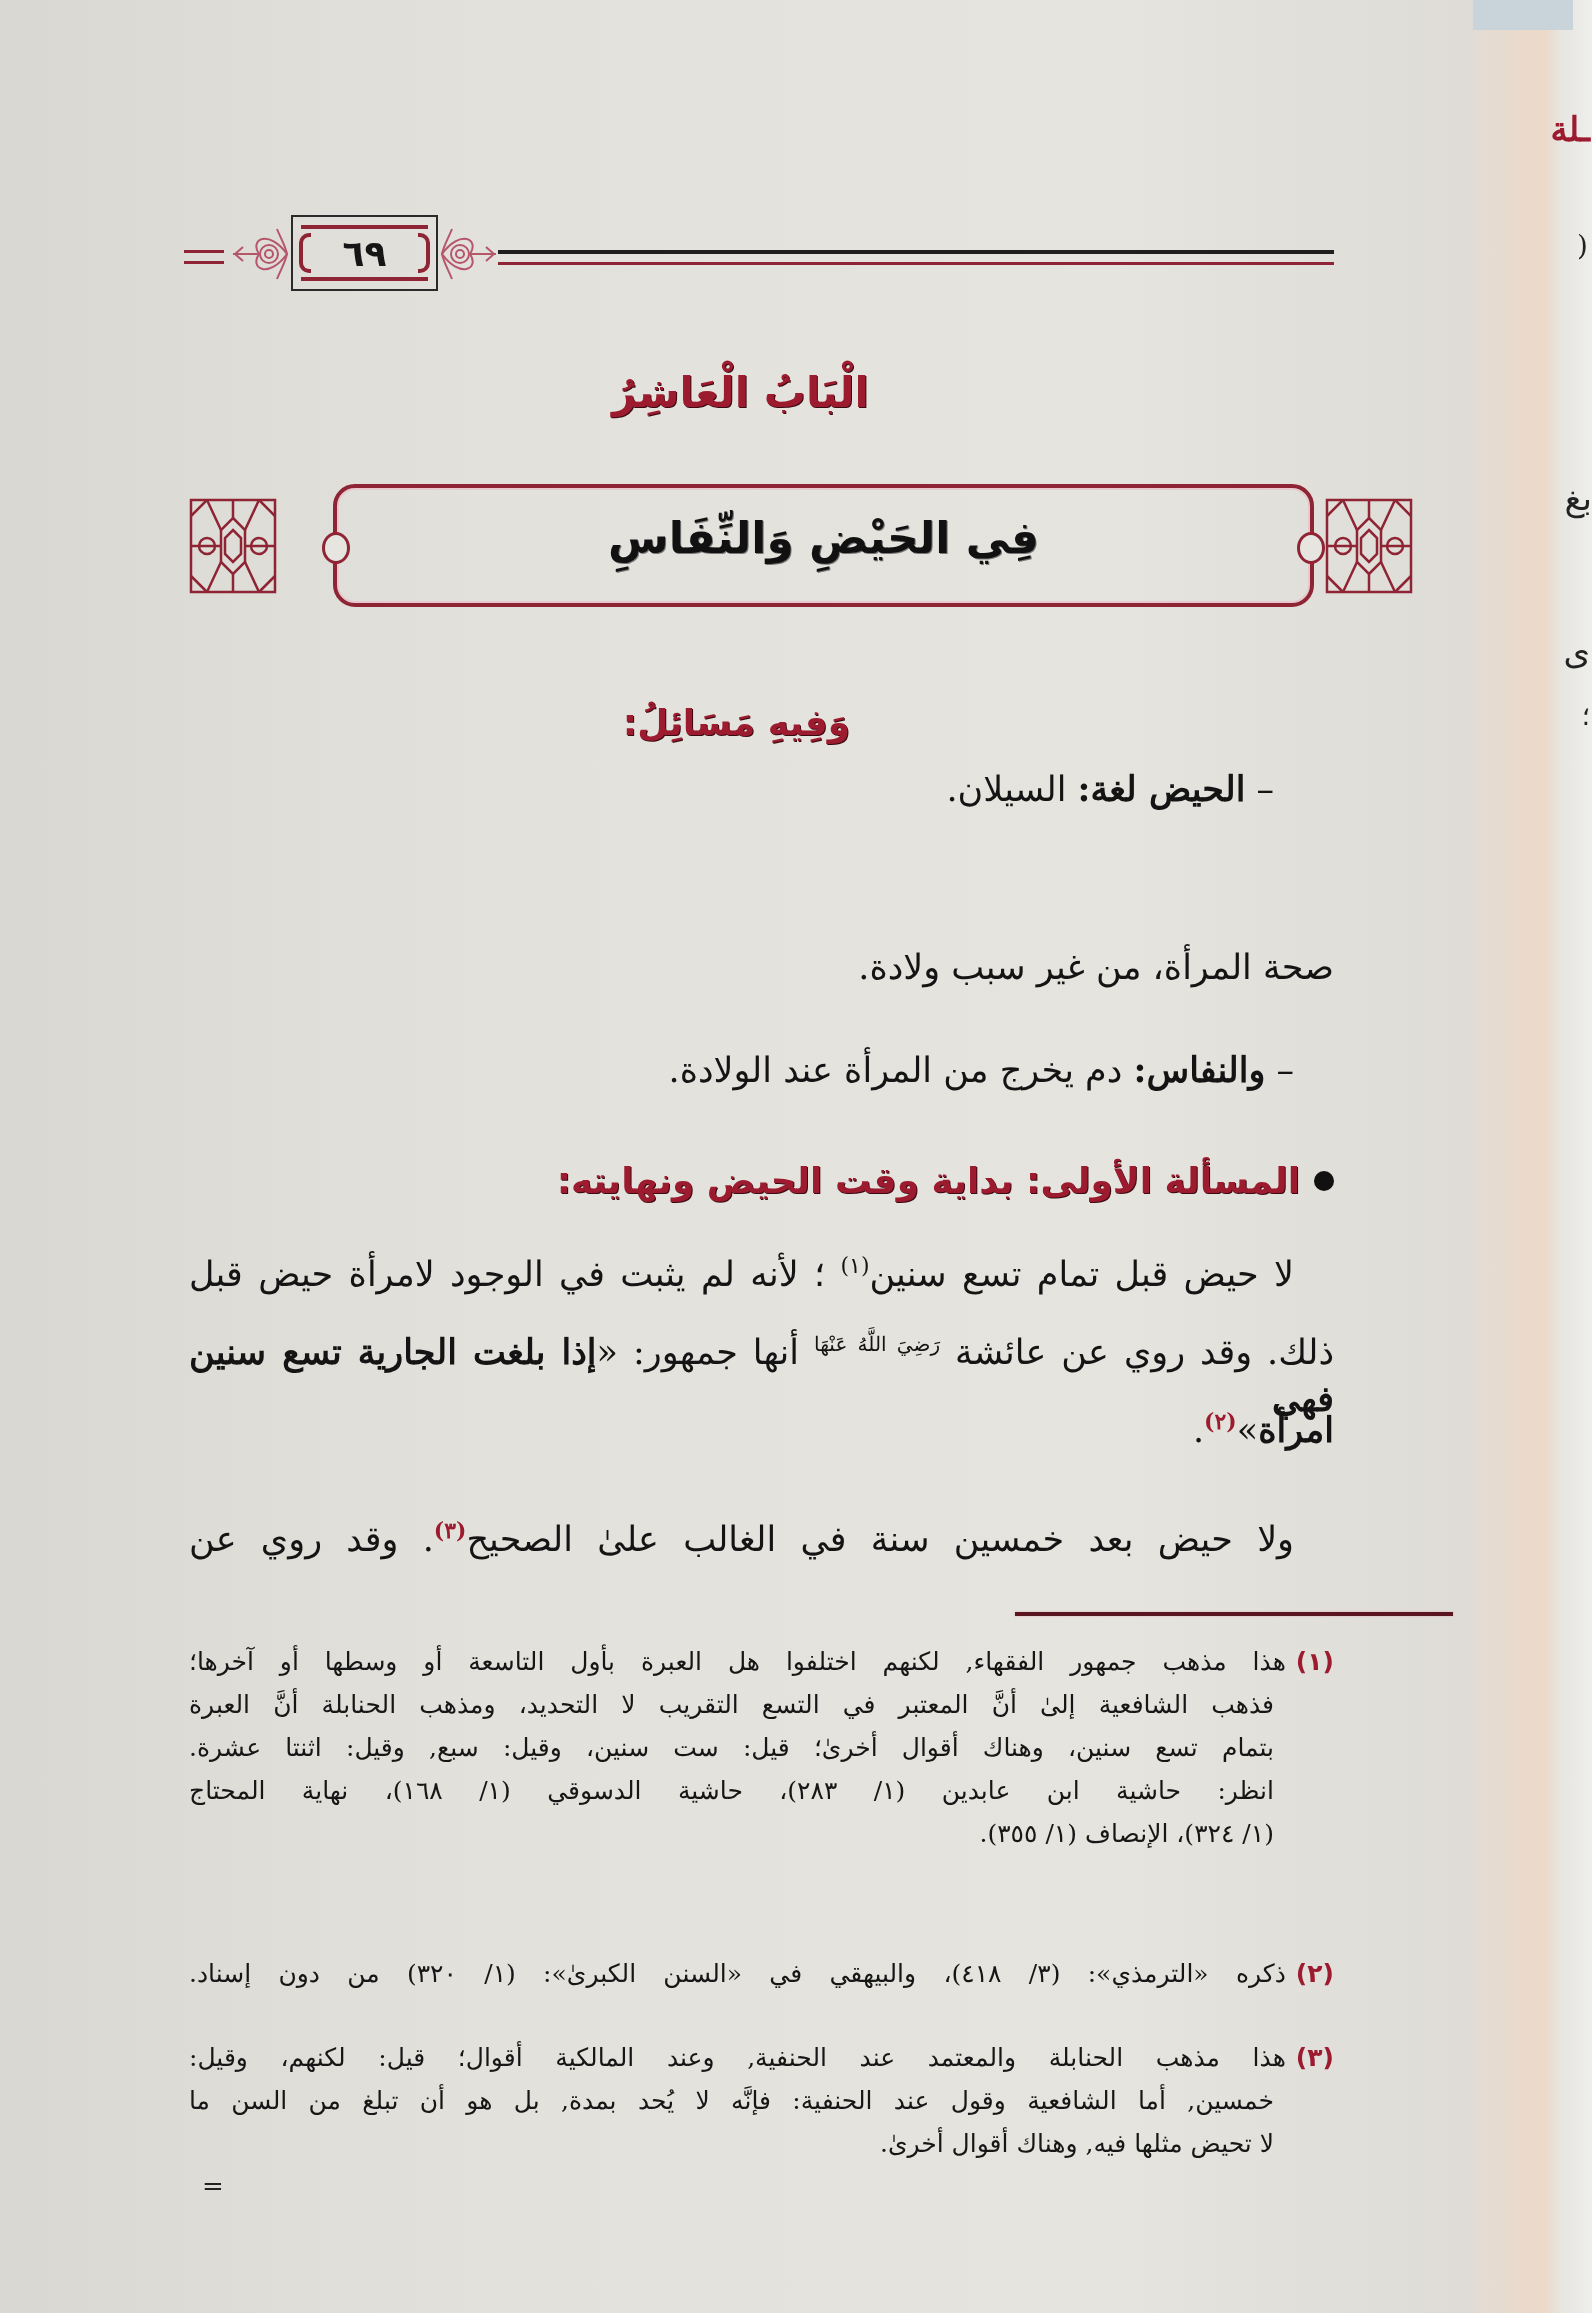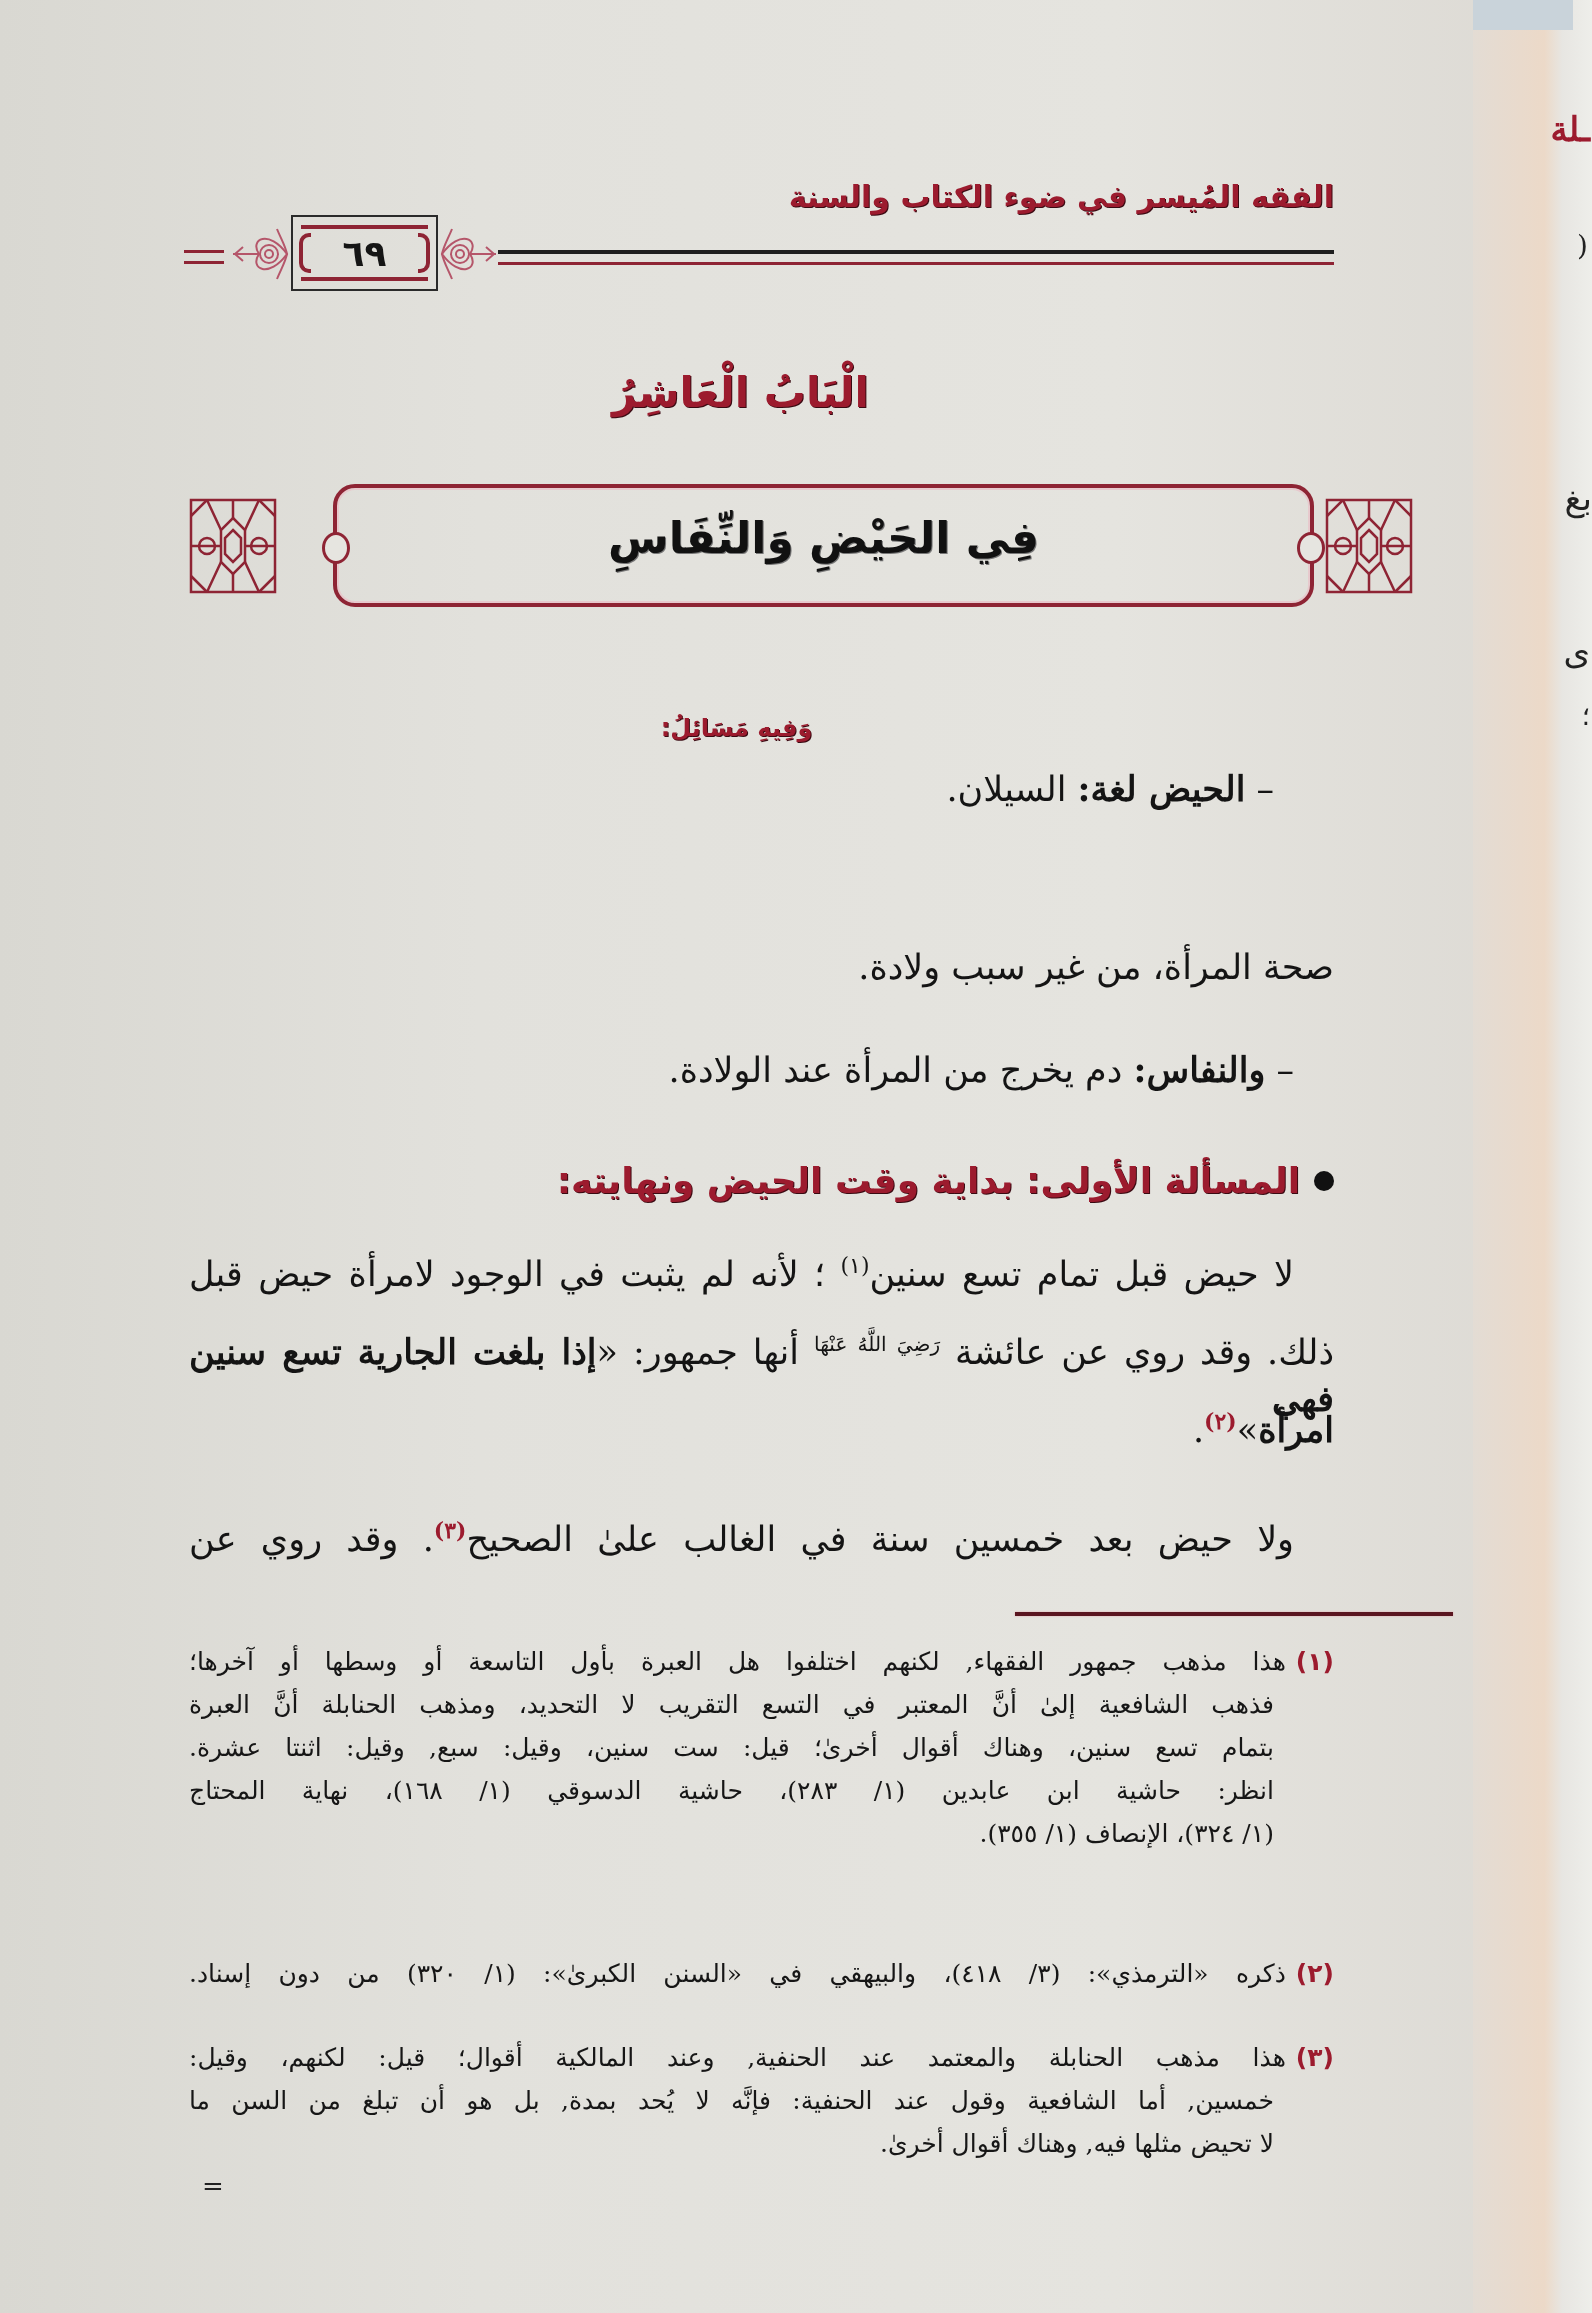--- a/index.html
+++ b/index.html
@@ -65,22 +65,22 @@
   .title-frame .knob.r { right:-15px; }
   .chapter-title {
     position:absolute; left:0; right:0; top:24px; text-align:center;
     font-family:"DejaVu Sans", sans-serif; font-weight:bold; font-size:44px; color:#111;
     text-shadow:1px 1px 0 #777;
   }
   .lattice { position:absolute; top:496px; width:92px; height:100px; }
 
   .section-intro {
     position:absolute; left:0; right:0; top:702px; text-align:center;
-    font-family:"DejaVu Sans", sans-serif; font-weight:bold; font-size:24px;
-    color:#9c1b2e; text-shadow:1px 1px 0 #3a0a12;margin-top:12px;
+    font-family:"DejaVu Sans", sans-serif; font-weight:bold; font-size:36px;
+    color:#9c1b2e; text-shadow:1px 1px 0 #3a0a12;
   }
 
   
   .body-line {
     position:absolute; right:139px; left:189px;
     font-family:"DejaVu Serif", serif; font-size:35px; line-height:1.3; color:#141414;
     text-align:justify; text-align-last:right;
   }
   .body-line.full { text-align-last:justify; }
   .b { font-weight:bold; }
@@ -114,21 +114,20 @@
   <div class="top-strip"></div>
   <span class="edge-frag red" style="right:2px;top:109px;">ـلة</span>
   <span class="edge-frag" style="right:4px;top:229px;font-size:28px;">(</span>
   <span class="edge-frag" style="right:0px;top:478px;">بغ</span>
   <span class="edge-frag" style="right:2px;top:632px;">ى</span>
   <span class="edge-frag" style="right:2px;top:701px;font-size:26px;">؛</span>
 </div>
 
 <div class="page">
 
-  <div class="running-title">الفقه المُيسر في ضوء الكتاب والسنة</div>
   <div class="header-rule a"></div>
   <div class="header-rule b"></div>
   <div class="left-dash" style="top:250px;"></div>
   <div class="left-dash" style="top:261px;"></div>
 
   <svg class="flourish" style="left:229px;" viewBox="0 0 60 70">
     <g fill="none" stroke="#b5566a" stroke-width="2">
       <path d="M58 35 C40 10, 20 20, 30 35 C20 50, 40 60, 58 35Z"></path>
       <circle cx="40" cy="35" r="9"></circle>
         <circle cx="40" cy="35" r="4"></circle>

